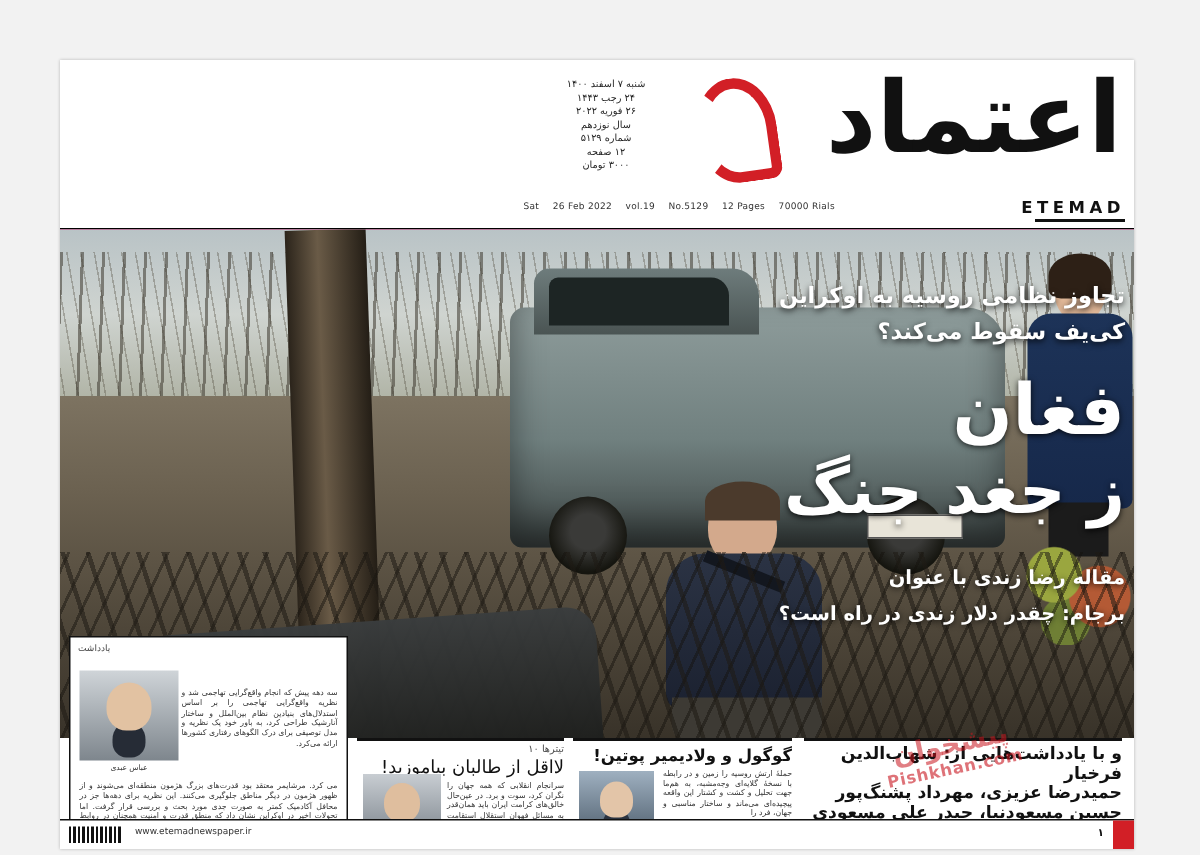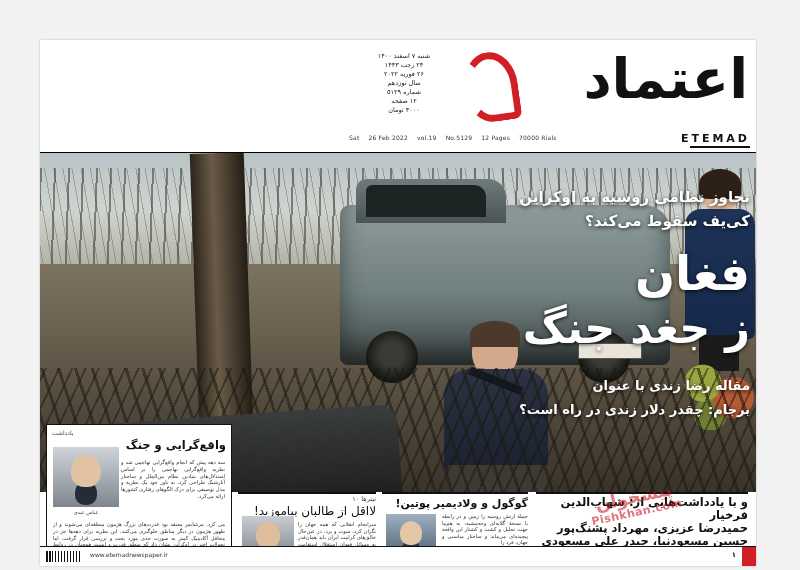--- a/index.html
+++ b/index.html
@@ -40,21 +40,21 @@
     right: 8px;
     top: 6px;
     width: 300px;
     height: 86px;
     direction: rtl;
   }
   .logo-ar {
     position: absolute;
     right: 0;
     top: 0;
-    font-size: 55px;
+    font-size: 66px;
     line-height: 66px;
     font-weight: bold;
     color: #111;
     letter-spacing: -2px;
     font-family: "DejaVu Sans", "Liberation Sans", sans-serif;
     white-space: nowrap;
   }
   .logo-red-stroke {
     position: absolute;
     right: 236px;
@@ -574,21 +574,20 @@
       <div class="box box-taliban">
         <div class="taliban-kicker">تیترها ۱۰</div>
         <div class="taliban-title">لااقل از طالبان بیاموزید!</div>
         <div class="taliban-body">سرانجام انقلابی که همه جهان را نگران کرد، سوت و برد. در عین‌حال خالق‌های کرامت ایران باید همان‌قدر به مسائل فهوان استقلال استقامت سیاسی نشان دهند. حکومت کردن ایران از کار به وسیله است، این‌ها در این کشور به هیچ قدرتی که باید تلاش کنند تا در یک محیط خود مردمی را با جان‌شان درست و مال اجرای افکار عمومی در داخل استفاده می‌کنند.</div>
         <div class="taliban-photo"></div>
         <div class="taliban-cap">عباس زاهد</div>
       </div>
 
       <div class="box box-opinion">
         <div class="opinion-head">یادداشت</div>
-        <div class="opinion-title">واقع‌گرایی و جنگ</div>
         <div class="opinion-photo"></div>
         <div class="opinion-photo-cap">عباس عبدی</div>
         <div class="opinion-body">سه دهه پیش که انجام واقع‌گرایی تهاجمی شد و نظریه واقع‌گرایی تهاجمی را بر اساس استدلال‌های بنیادین نظام بین‌الملل و ساختار آنارشیک طراحی کرد، به باور خود یک نظریه و مدل توصیفی برای درک الگوهای رفتاری کشورها ارائه می‌کرد.</div>
         <div class="opinion-body2">می کرد. مرشایمر معتقد بود قدرت‌های بزرگ هژمون منطقه‌ای می‌شوند و از ظهور هژمون در دیگر مناطق جلوگیری می‌کنند. این نظریه برای دهه‌ها جز در محافل آکادمیک کمتر به صورت جدی مورد بحث و بررسی قرار گرفت. اما تحولات اخیر در اوکراین نشان داد که منطق قدرت و امنیت همچنان در روابط بین‌الملل جاری است و رفتار دولت‌ها را می‌توان از دریچه همین نظریه‌ها فهمید و تحلیل کرد.</div>
       </div>
     </div>
 
     <div class="watermark">
       <div class="watermark-fa">پیشخوان</div>
       <div class="watermark-en">Pishkhan.com</div>

